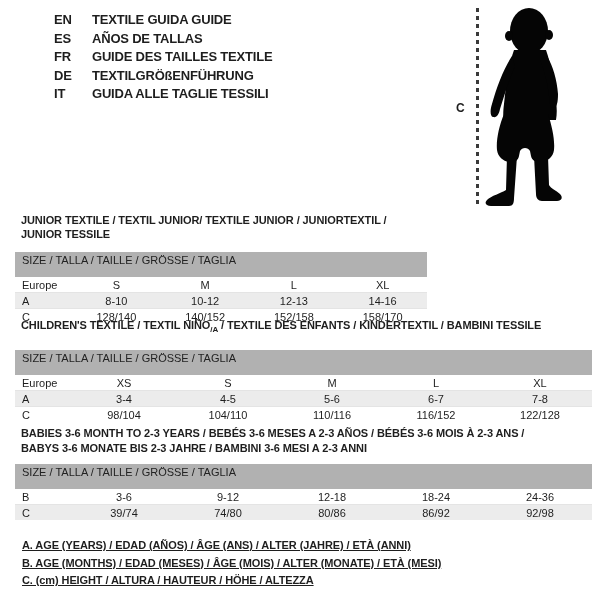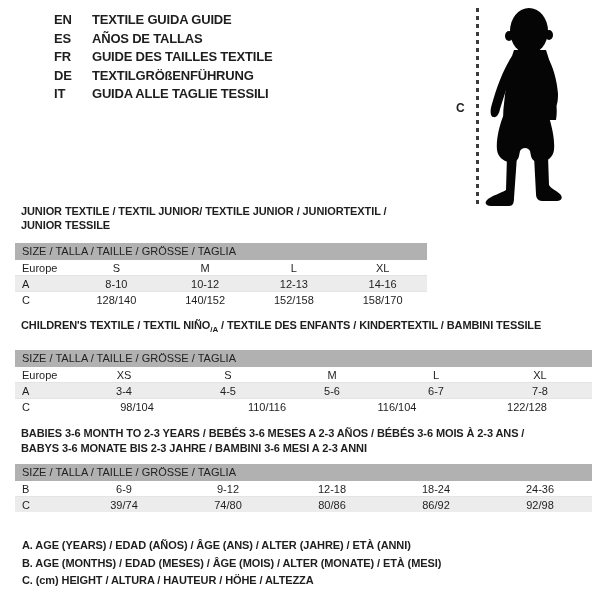--- a/index.html
+++ b/index.html
@@ -22,36 +22,36 @@
     background:repeating-linear-gradient(to bottom,#3a3a3a 0 4px,transparent 4px 8px);
   }
   .height-label{position:absolute;left:7px;top:97px;font-weight:bold;font-size:12px;}
   .baby-svg{position:absolute;left:31px;top:2px;}
 
   
   .section{position:absolute;left:15px;}
   .sec-title{font-weight:bold;font-size:11px;line-height:14px;letter-spacing:-0.1px;padding-left:6px;}
   .sec-title .sub{font-size:8px;vertical-align:sub;}
   .sizetable{width:100%;}
-  .band{background:#b1b1b1;height:17px;line-height:17px;font-size:11px;padding-left:7px;color:#222;}
+  .band{background:#b1b1b1;height:25px;line-height:17px;font-size:11px;padding-left:7px;color:#222;}
   .trow{display:flex;height:15px;line-height:17px;font-size:11px;border-top:1px solid #e4e4e4;}
   .trow.shaded{background:#ececec;}
   .tlabel{width:50px;padding-left:7px;}
   .tcell{flex:1;text-align:center;}
 
-  #sec-junior{top:204px;width:412px;}
+  #sec-junior{top:213px;width:412px;}
   #sec-junior .sizetable{margin-top:11px;}
   #sec-children{top:318px;width:577px;}
   #sec-children .sizetable{margin-top:13px;}
   #sec-babies{top:426px;width:577px;}
   #sec-babies .sec-title{line-height:15px;}
   #sec-babies .sizetable{margin-top:8px;}
 
   
-  .notes{position:absolute;left:22px;top:537px;font-weight:bold;font-size:11px;line-height:17.5px;letter-spacing:-0.1px;}
+  .notes{position:absolute;left:22px;top:537px;font-weight:bold;font-size:11px;line-height:17.5px;letter-spacing:-0.1px;text-decoration:underline;}
 </style>
 </head>
 <body>
 
 <div class="canvas">
 
   <div class="lang">
     <div class="lang-row">
       <span class="lang-code">EN</span>
       <span class="lang-label">TEXTILE GUIDA GUIDE</span>
@@ -134,37 +134,38 @@
         <span class="tlabel">A</span>
         <span class="tcell">3-4</span>
         <span class="tcell">4-5</span>
         <span class="tcell">5-6</span>
         <span class="tcell">6-7</span>
         <span class="tcell">7-8</span>
       </div>
       <div class="trow">
         <span class="tlabel">C</span>
         <span class="tcell">98/104</span>
+        <span class="tcell">104/110</span>
         <span class="tcell">110/116</span>
-        <span class="tcell">116/104</span>
+        <span class="tcell">116/152</span>
         <span class="tcell">122/128</span>
       </div>
     </div>
   </div>
 
   <div class="section" id="sec-babies">
     <div class="sec-title">
       <div>BABIES 3-6 MONTH TO 2-3 YEARS / BEBÉS 3-6 MESES A 2-3 AÑOS / BÉBÉS 3-6 MOIS À 2-3 ANS /</div>
       <div>BABYS 3-6 MONATE BIS 2-3 JAHRE / BAMBINI 3-6 MESI A 2-3 ANNI</div>
     </div>
     <div class="sizetable">
       <div class="band">SIZE / TALLA / TAILLE / GRÖSSE / TAGLIA</div>
       <div class="trow" style="border-top:none;">
         <span class="tlabel">B</span>
-        <span class="tcell">6-9</span>
+        <span class="tcell">3-6</span>
         <span class="tcell">9-12</span>
         <span class="tcell">12-18</span>
         <span class="tcell">18-24</span>
         <span class="tcell">24-36</span>
       </div>
       <div class="trow shaded">
         <span class="tlabel">C</span>
         <span class="tcell">39/74</span>
         <span class="tcell">74/80</span>
         <span class="tcell">80/86</span>

